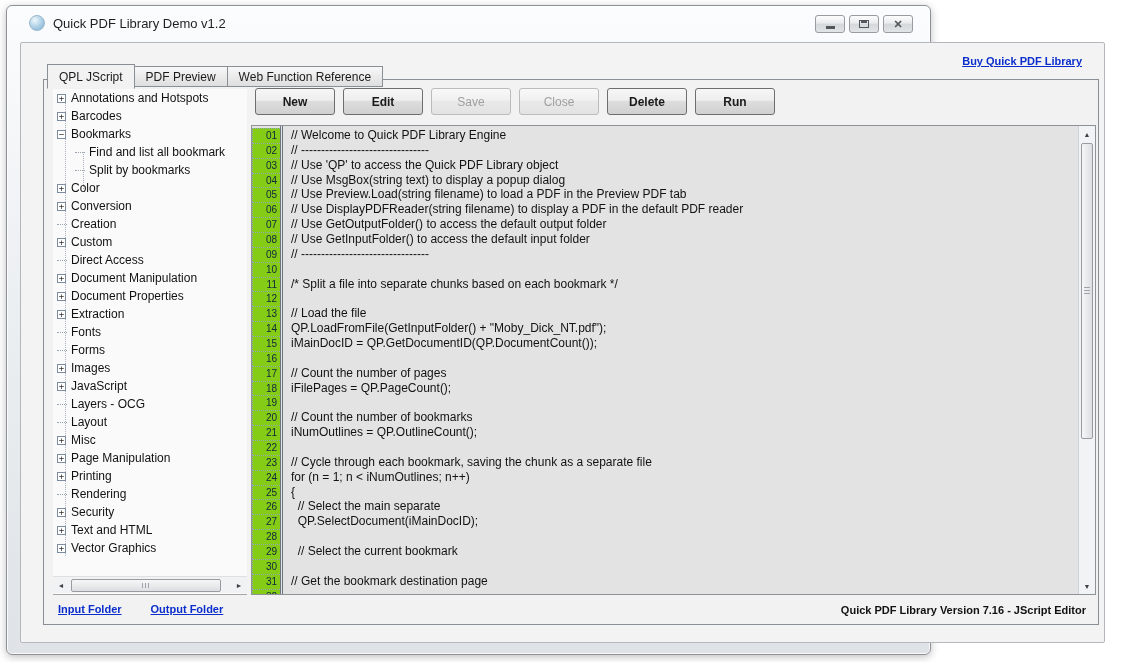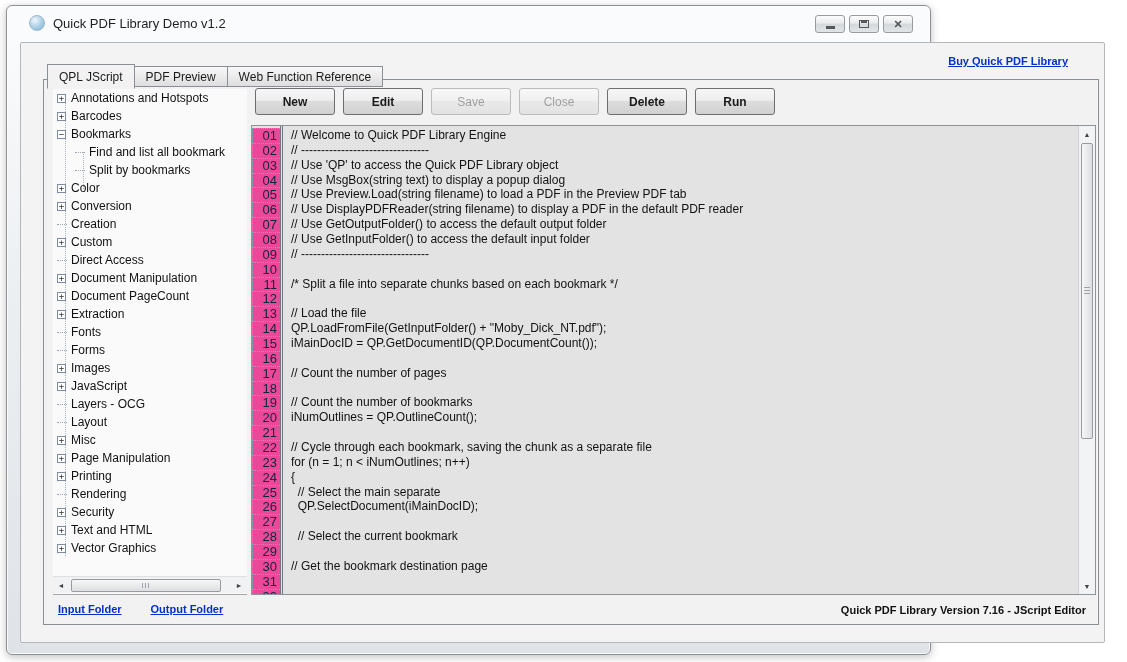--- a/index.html
+++ b/index.html
@@ -22,21 +22,21 @@
     display:flex; align-items:center; justify-content:center; cursor:default; }
   .min-glyph { width:9px; height:3px; background:#53565b; margin-top:7px; }
   .max-glyph { width:10px; height:8px; border:1px solid #53565b; position:relative; background:#fff0; }
   .max-glyph::before { content:""; position:absolute; left:1px; right:1px; top:0; height:2px; background:#53565b; }
   .close-glyph { font-size:11px; font-weight:700; color:#53565b; line-height:1; }
 
   
   .inner { position:absolute; left:13px; top:36px; width:1085px; height:601px;
     background:#f3f3f3; border:1px solid #b4b8bd; border-radius:2px; }
 
-  .buy-link { position:absolute; top:12px; right:36px; font-size:11px; font-weight:700;
+  .buy-link { position:absolute; top:12px; right:22px; font-size:11px; font-weight:700;
     color:#0a2ecc; text-decoration:underline; cursor:pointer; }
 
   
   .tabstrip { position:absolute; left:26px; top:13px; display:flex; align-items:flex-end; z-index:5;margin-top:8px; }
   .tab { height:21px; padding:0 11px; display:flex; align-items:center; font-size:12px; color:#1a1a1a;
     background:linear-gradient(#f8f8f8,#dedede); border:1px solid #8a8f96; margin-right:-1px; cursor:pointer; }
   .tab.active { height:25px; background:#f2f2f2; border-bottom:1px solid #f2f2f2; margin-bottom:-2px;
     z-index:6; position:relative; }
 
   .tabpage { position:absolute; left:22px; top:36px; width:1056px; height:546px;
@@ -74,22 +74,22 @@
     border:1px solid #6e6e6e; display:flex; align-items:center; justify-content:center; cursor:pointer;
     background:linear-gradient(#f6f6f6,#eeeeee 45%,#dddddd 50%,#d0d0d0); }
   .btn.disabled { border-color:#bcbcbc; color:#9f9f9f; font-weight:400; cursor:default;
     background:linear-gradient(#f8f8f8,#f0f0f0 45%,#e9e9e9 50%,#e3e3e3); }
 
   
   .editor { position:absolute; left:207px; top:45px; width:845px; height:470px;
     border:1px solid #8f9398; background:#e3e3e3; }
   .gutter { position:absolute; left:0; top:0; bottom:0; width:31px; overflow:hidden; padding-top:2px;
     border-right:3px double #6e7781; }
-  .gcell { height:14.87px; background:#ec4899; border-top:1px dotted #93a3b8; border-left:1px dotted #93a3b8;
-    font-size:13px; line-height:13px; text-align:right; padding-right:3px; color:#10243c; }
+  .gcell { height:14.87px; background:#84cc16; border-top:1px dotted #93a3b8; border-left:1px dotted #93a3b8;
+    font-size:10px; line-height:13px; text-align:right; padding-right:3px; color:#10243c; }
   .code { position:absolute; left:34px; right:17px; top:0; bottom:0; overflow:hidden; padding:2px 0 0 5px; cursor:text; }
   .code-line { height:14.87px; line-height:14.87px; font-size:12px; white-space:pre; color:#121212; }
 
   
   .vscroll { position:absolute; right:0; top:0; bottom:0; width:17px; background:#f2f3f5; border-left:1px solid #cfd2d6; }
   .varrow { position:absolute; left:0; right:0; height:16px; display:flex; align-items:center; justify-content:center;
     font-size:7px; color:#3f4145; cursor:pointer; }
   .varrow.up { top:0; } .varrow.down { bottom:0; }
   .vthumb { position:absolute; top:17px; left:2px; width:12px; height:296px; border:1px solid #989ba0; border-radius:2px;
     background:linear-gradient(to right,#f7f7f7,#dcdee1); cursor:pointer; }
@@ -177,21 +177,21 @@
             <div class="tree-row">
               <span class="stub"></span>
               <span class="tree-label">Direct Access</span>
             </div>
             <div class="tree-row">
               <span class="expander">+</span>
               <span class="tree-label">Document Manipulation</span>
             </div>
             <div class="tree-row">
               <span class="expander">+</span>
-              <span class="tree-label">Document PageCount</span>
+              <span class="tree-label">Document Properties</span>
             </div>
             <div class="tree-row">
               <span class="expander">+</span>
               <span class="tree-label">Extraction</span>
             </div>
             <div class="tree-row">
               <span class="stub"></span>
               <span class="tree-label">Fonts</span>
             </div>
             <div class="tree-row">
@@ -305,20 +305,21 @@
             <div class="code-line">// Use GetInputFolder() to access the default input folder</div>
             <div class="code-line">// --------------------------------</div>
             <div class="code-line"></div>
             <div class="code-line">/* Split a file into separate chunks based on each bookmark */</div>
             <div class="code-line"></div>
             <div class="code-line">// Load the file</div>
             <div class="code-line">QP.LoadFromFile(GetInputFolder() + "Moby_Dick_NT.pdf");</div>
             <div class="code-line">iMainDocID = QP.GetDocumentID(QP.DocumentCount());</div>
             <div class="code-line"></div>
             <div class="code-line">// Count the number of pages</div>
+            <div class="code-line">iFilePages = QP.PageCount();</div>
             <div class="code-line"></div>
             <div class="code-line">// Count the number of bookmarks</div>
             <div class="code-line">iNumOutlines = QP.OutlineCount();</div>
             <div class="code-line"></div>
             <div class="code-line">// Cycle through each bookmark, saving the chunk as a separate file</div>
             <div class="code-line">for (n = 1; n &lt; iNumOutlines; n++)</div>
             <div class="code-line">{</div>
             <div class="code-line">  // Select the main separate</div>
             <div class="code-line">  QP.SelectDocument(iMainDocID);</div>
             <div class="code-line"></div>

